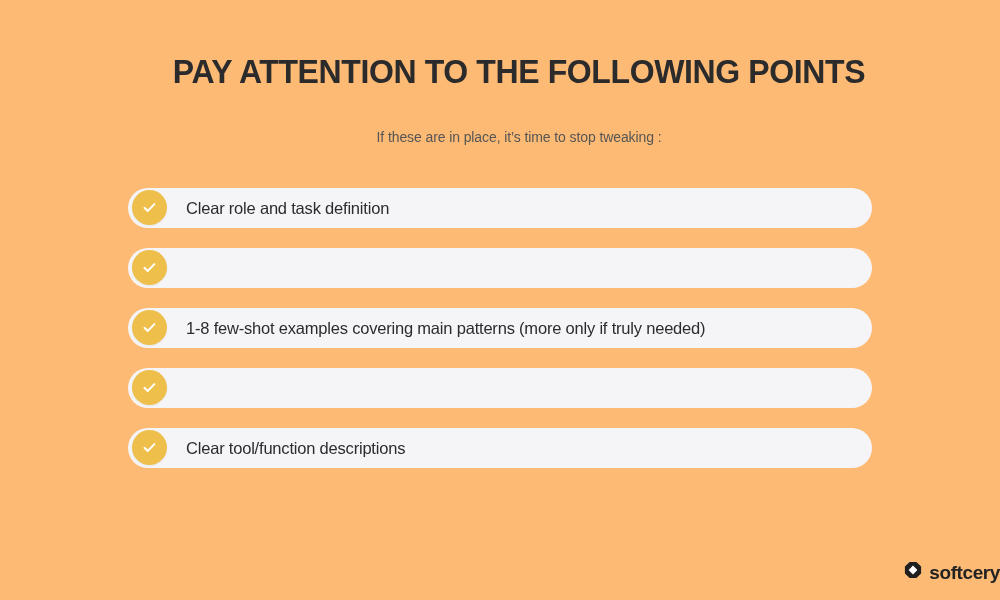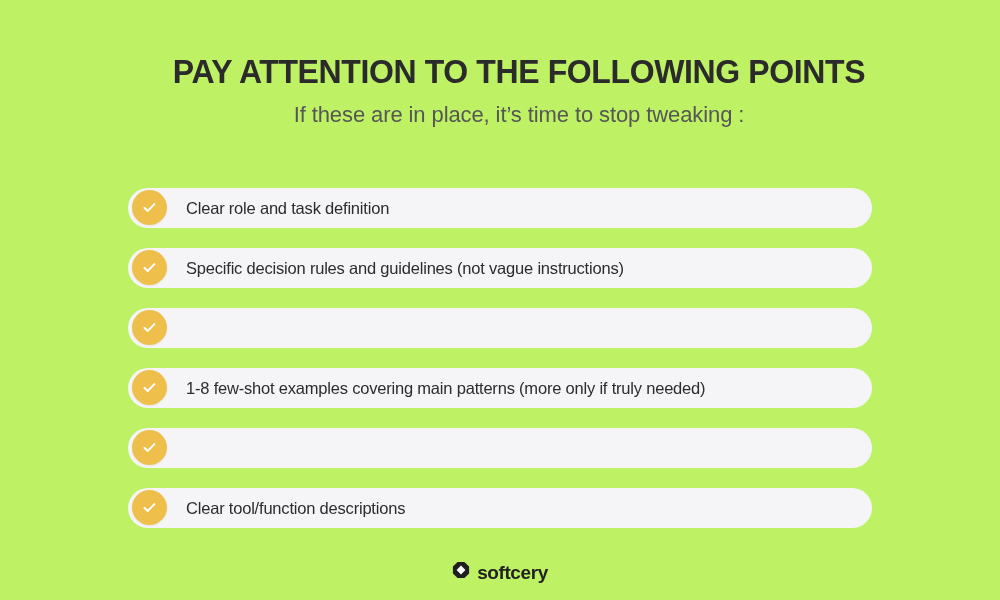--- a/index.html
+++ b/index.html
@@ -9,21 +9,21 @@
     height: 600px;
     background: #ffffff;
     font-family: "Liberation Sans", sans-serif;
     -webkit-font-smoothing: antialiased;
   }
 
   .slide {
     position: relative;
     width: 1000px;
     height: 600px;
-    background: #bef264;
+    background: #fdba74;
     overflow: hidden;
     padding-left: 38px;
   }
 
   
   .heading-block {
     padding-top: 52px;
     text-align: center;
   }
 
@@ -33,22 +33,22 @@
     font-weight: 700;
     letter-spacing: -0.4px;
     color: #2b2b2b;
     font-family: "Liberation Sans", sans-serif;
     transform: scaleX(0.97);
     transform-origin: center;
     white-space: nowrap;
   }
 
   .page-subtitle {
-    margin-top: 8px;
-    font-size: 22px;
+    margin-top: 30px;
+    font-size: 14px;
     line-height: 30px;
     font-weight: 400;
     color: #565656;
     letter-spacing: -0.1px;
   }
 
   
   .checklist {
     position: absolute;
     left: 128px;
@@ -105,21 +105,21 @@
   }
 
   
   .footer-logo {
     position: absolute;
     left: 0;
     right: 0;
     bottom: 17px;
     display: flex;
     align-items: center;
-    justify-content: center;
+    justify-content: flex-end;
     gap: 7px;
   }
 
   .logo-mark { display: block; }
 
   .logo-word {
     font-size: 19px;
     font-weight: 700;
     color: #222222;
     letter-spacing: -0.4px;
@@ -141,29 +141,20 @@
     <div class="check-row">
       <div class="row-pill"></div>
       <div class="check-badge">
         <svg width="19" height="19" viewBox="0 0 19 19" aria-hidden="true">
           <path d="M4.4 9.8 L7.7 13.0 L14.4 6.1" fill="none" stroke="#ffffff" stroke-width="1.9" stroke-linecap="round" stroke-linejoin="round"></path>
         </svg>
       </div>
       <div class="row-label">Clear role and task definition</div>
     </div>
 
-    <div class="check-row">
-      <div class="row-pill"></div>
-      <div class="check-badge">
-        <svg width="19" height="19" viewBox="0 0 19 19" aria-hidden="true">
-          <path d="M4.4 9.8 L7.7 13.0 L14.4 6.1" fill="none" stroke="#ffffff" stroke-width="1.9" stroke-linecap="round" stroke-linejoin="round"></path>
-        </svg>
-      </div>
-      <div class="row-label">Specific decision rules and guidelines (not vague instructions)</div>
-    </div>
 
     <div class="check-row">
       <div class="row-pill"></div>
       <div class="check-badge">
         <svg width="19" height="19" viewBox="0 0 19 19" aria-hidden="true">
           <path d="M4.4 9.8 L7.7 13.0 L14.4 6.1" fill="none" stroke="#ffffff" stroke-width="1.9" stroke-linecap="round" stroke-linejoin="round"></path>
         </svg>
       </div>
     </div>
 

